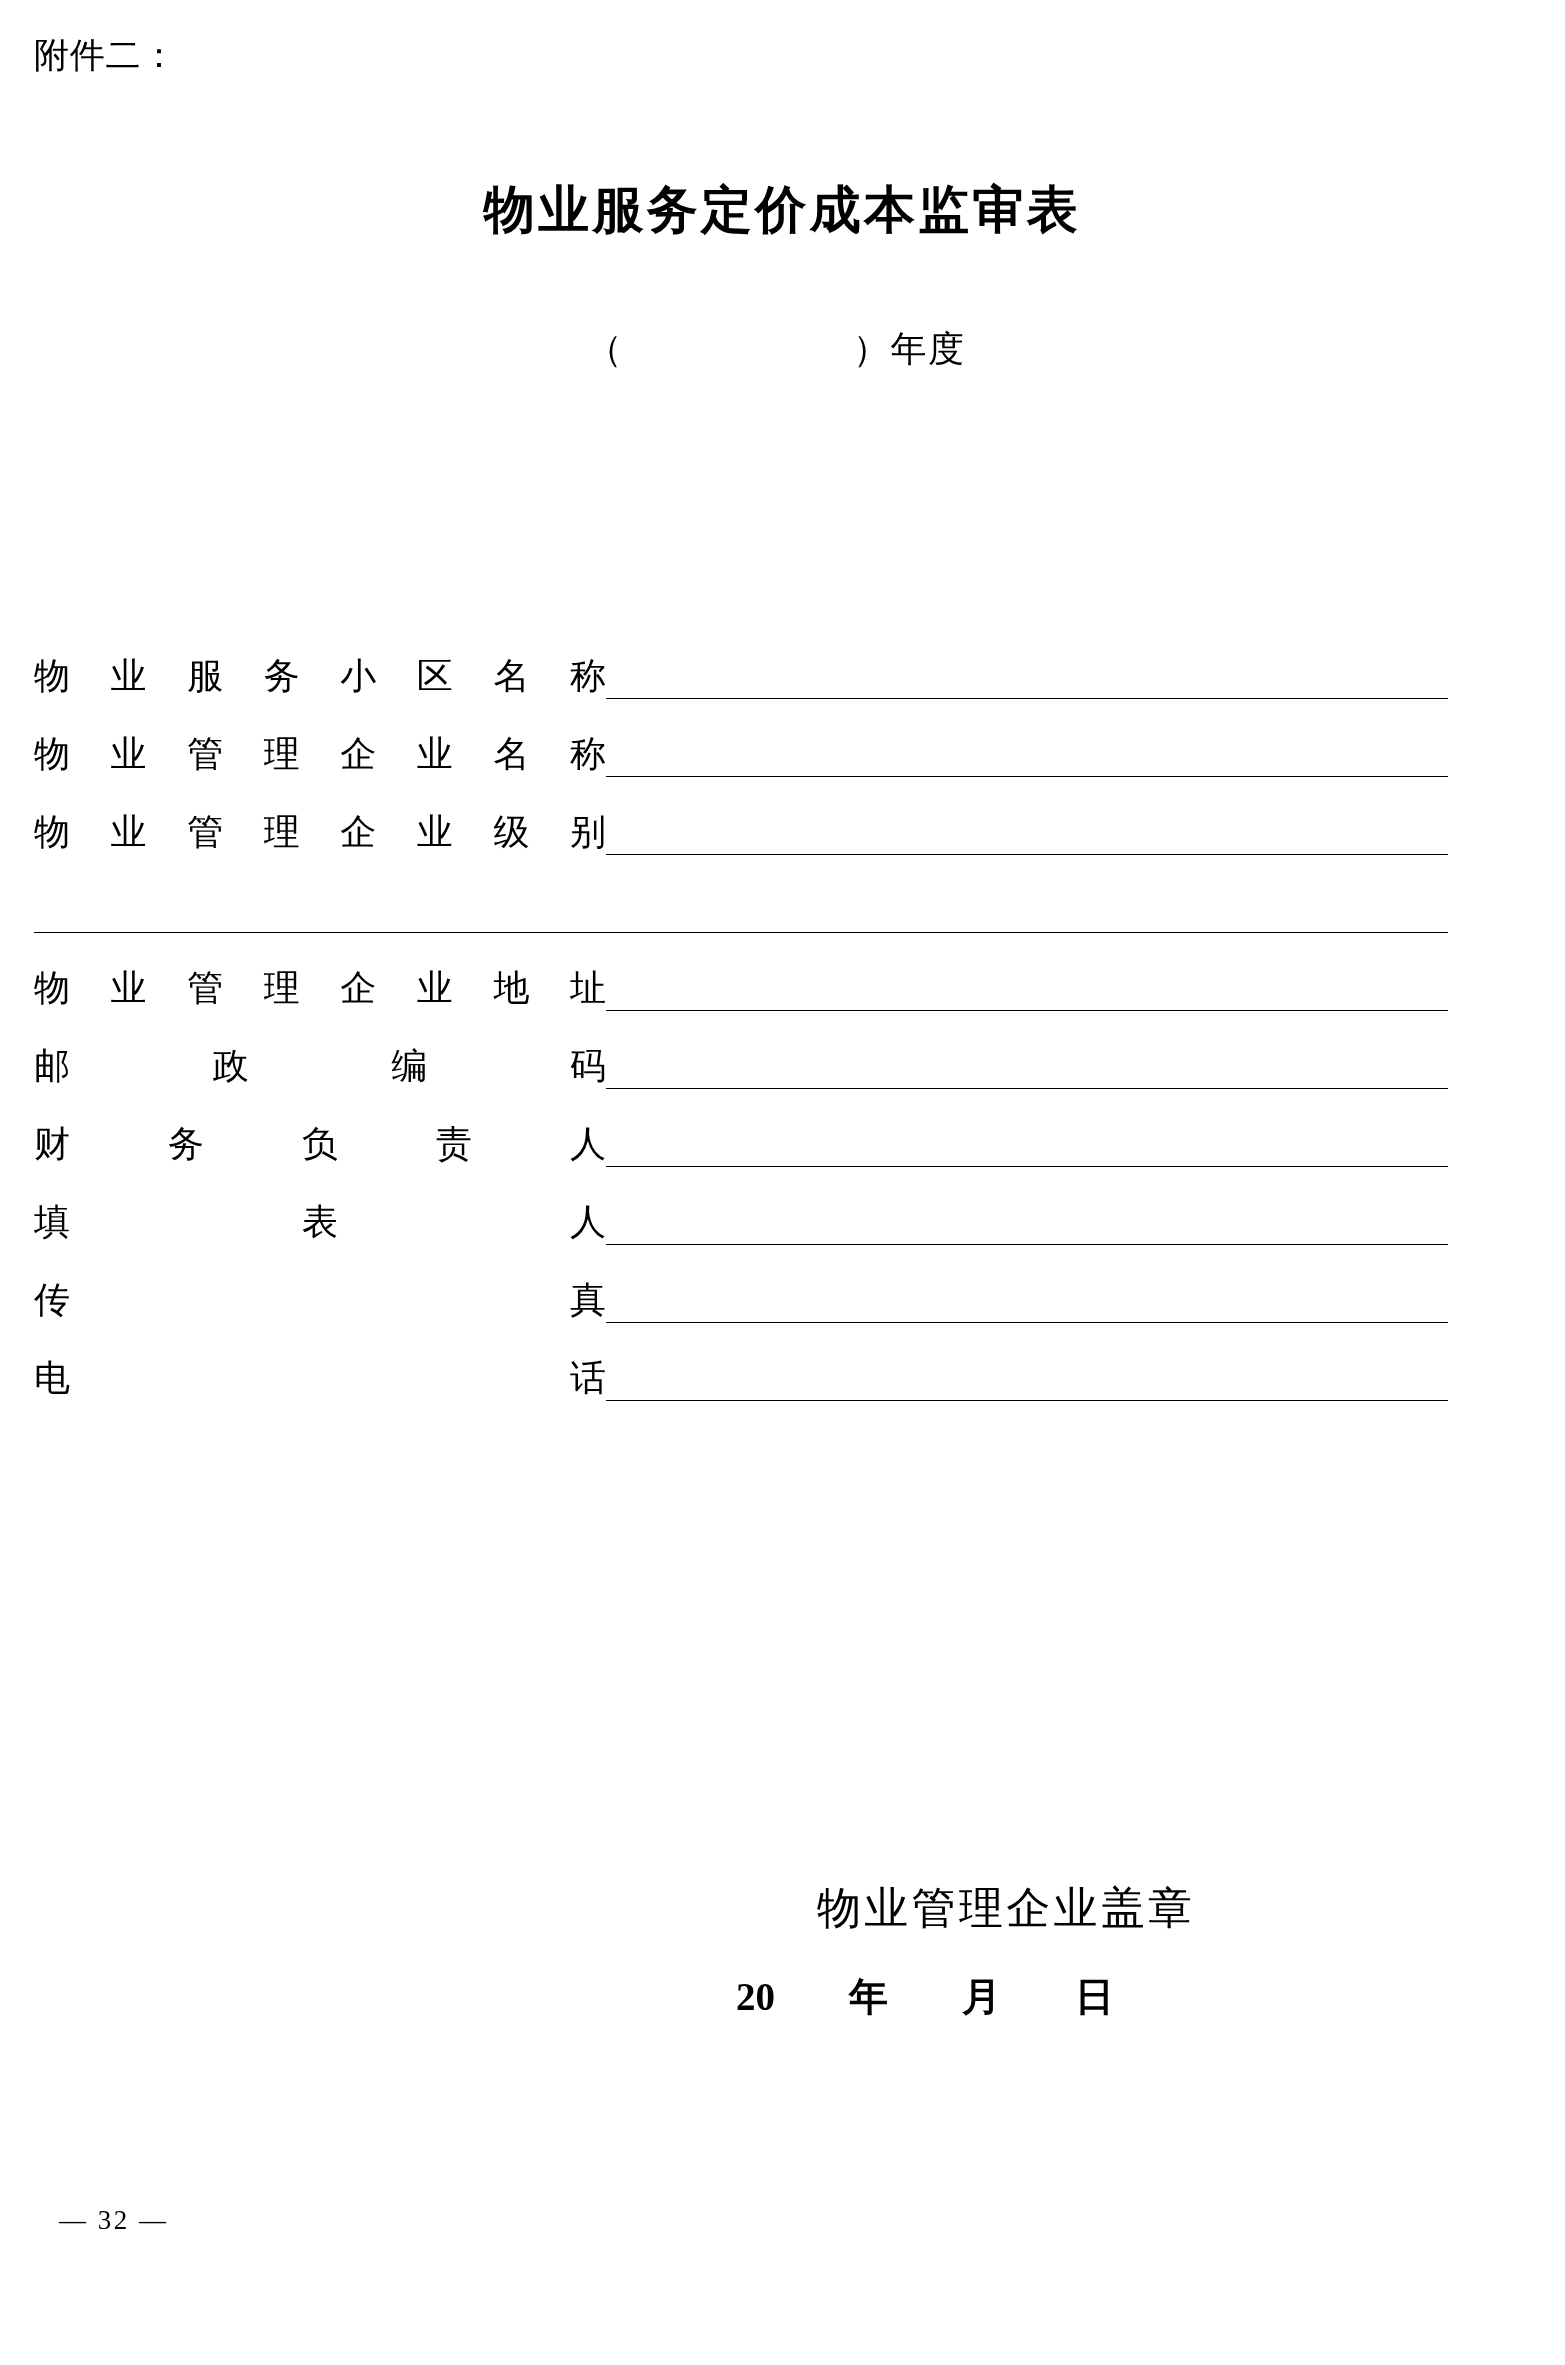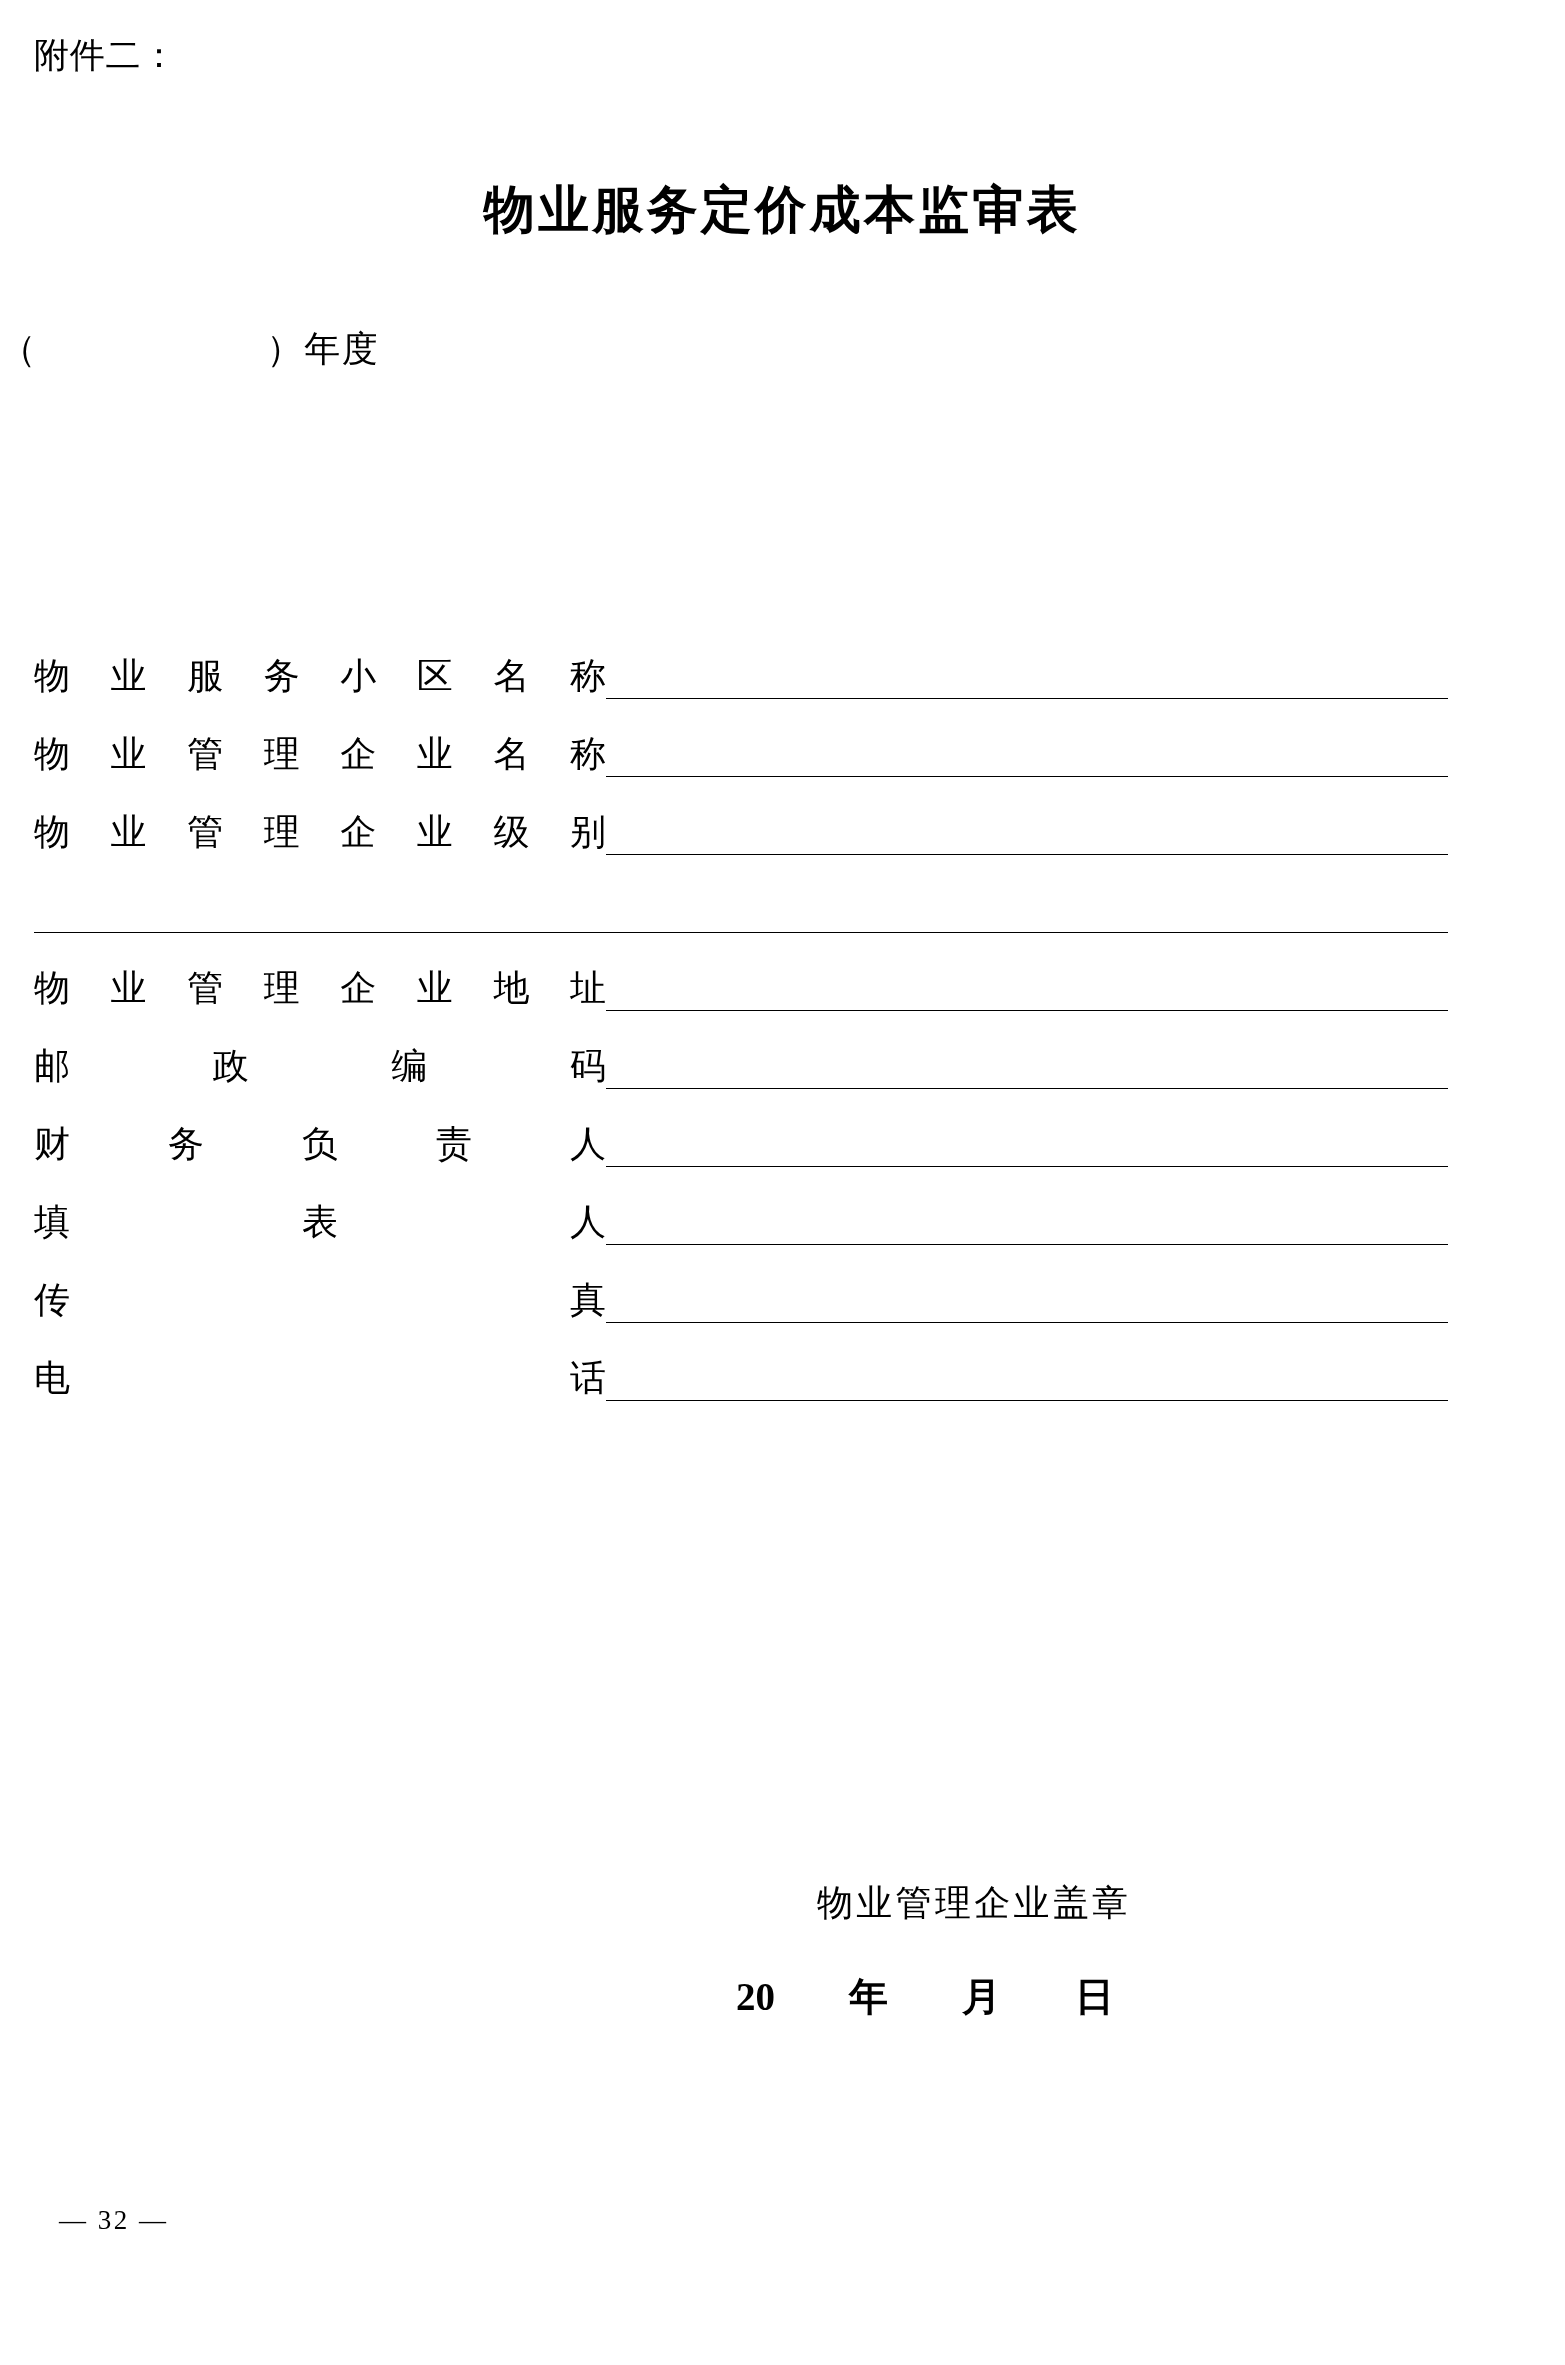--- a/index.html
+++ b/index.html
@@ -46,20 +46,21 @@
     font-weight: bold;
     font-size: 51px;
     letter-spacing: 3.3px;
   }
 
   .doc-subtitle {
     position: absolute;
     left: 0;
     right: 13px;
     top: 325px;
+    text-align: center;
     font-size: 36px;
     letter-spacing: 1.6px;
     font-family: Liberation Mono, monospace;
   }
   .doc-subtitle .gap {
     display: inline-block;
     width: 229px;
   }
 
   
@@ -103,21 +104,21 @@
   .sign-block {
     position: absolute;
     left: 0;
     top: 1879px;
     width: 1565px;
   }
   .sign-company {
     position: absolute;
     left: 817px;
     top: 0;
-    font-size: 36px;
+    font-size: 44px;
     letter-spacing: 3.3px;
     white-space: nowrap;
   }
   .sign-date {
     position: absolute;
     left: 736px;
     top: 91px;
     font-size: 39px;
     white-space: nowrap;
     font-weight: bold;

